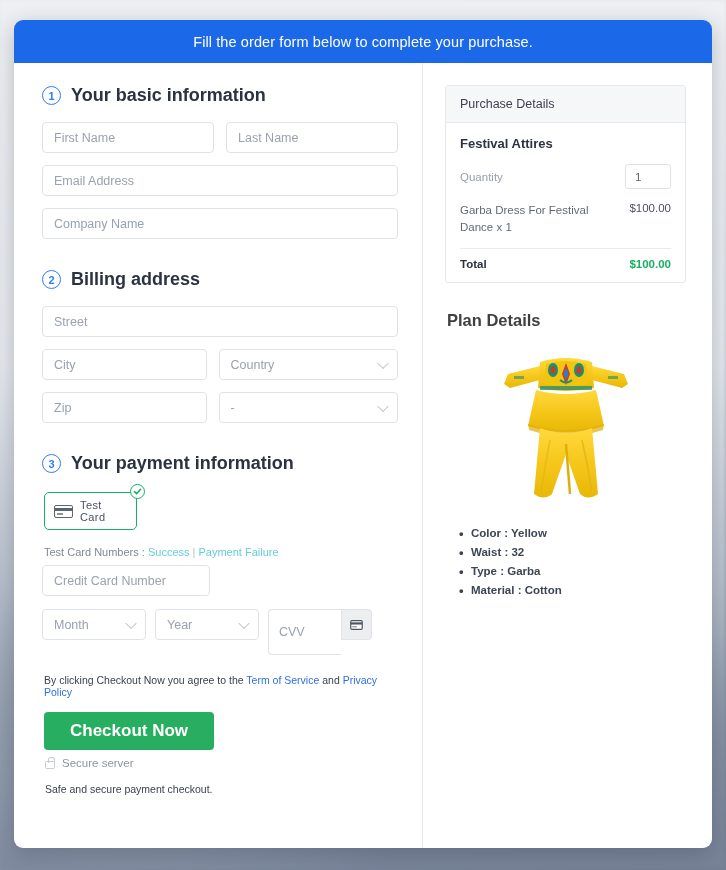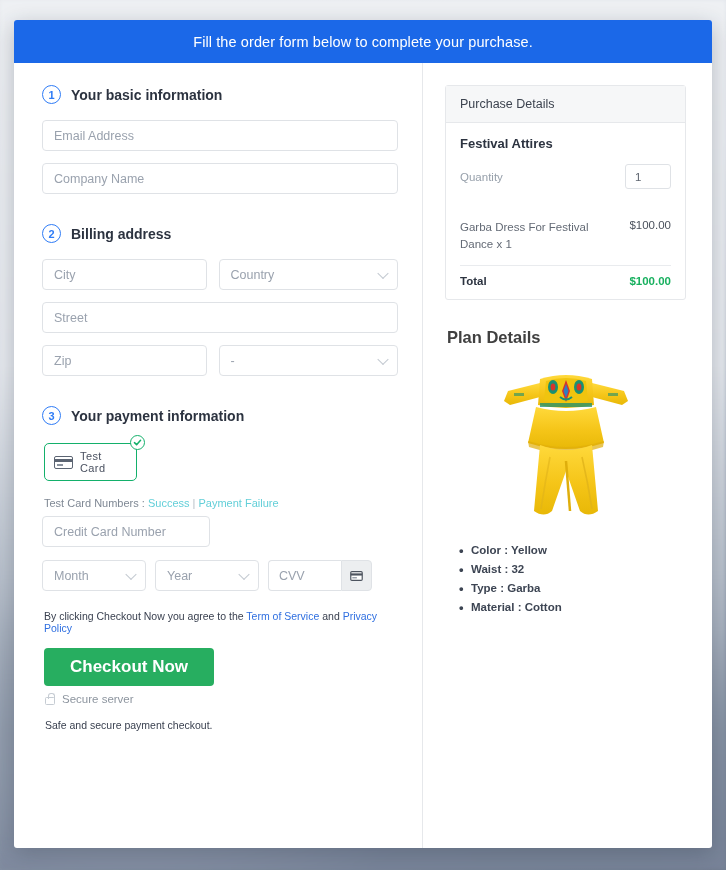--- a/index.html
+++ b/index.html
@@ -20,21 +20,21 @@
       radial-gradient(ellipse 300px 180px at 50% 70%, rgba(196,202,212,.55), rgba(196,202,212,0) 75%),
       linear-gradient(180deg, #eef0f3 0%, #e6e9ee 42%, #b9c1cc 66%, #8c97a8 84%, #78839a 100%);
     filter: blur(2px);
   }
 
   .card {
     position: absolute;
     left: 14px; top: 20px;
     width: 698px; height: 828px;
     background: #ffffff;
-    border-radius: 3px;
+    border-radius: 9px;
     box-shadow: 0 6px 22px rgba(40,50,70,.28);
     overflow: hidden;
     display: flex;
     flex-direction: column;
   }
 
   .banner {
     height: 43px;
     background: #1b68e8;
     color: #ffffff;
@@ -52,21 +52,21 @@
   .sec-head { display: flex; align-items: center; gap: 10px; margin: 0 0 16px 0; }
   .sec-head.second { margin-top: 30px; }
   .sec-head.third  { margin-top: 30px; }
   .step-circle {
     width: 19px; height: 19px; border-radius: 50%;
     border: 1.5px solid #2f7cf6; color: #2f7cf6;
     font-size: 11px; font-weight: 700;
     display: flex; align-items: center; justify-content: center;
     flex: 0 0 auto;
   }
-  .sec-title { font-size: 14px; color: #2c3340; font-weight: 600; }
+  .sec-title { font-size: 18px; color: #2c3340; font-weight: 600; }
 
   
   .row { display: flex; gap: 12px; margin-bottom: 12px; }
   .fld {
     height: 31px;
     border: 1px solid #dfe2e6;
     border-radius: 4px;
     background: #fff;
     display: flex; align-items: center;
     padding: 0 11px;
@@ -119,21 +119,21 @@
 
   .testnums { font-size: 11px; color: #7f8894; margin: 12px 0 7px 2px; }
   .testnums a { color: #63cfd8; text-decoration: none; }
   .testnums .bar { color: #b9c0c8; }
 
   .ccnum { width: 168px; }
   .expiry-row { display: flex; gap: 9px; margin-top: 13px; }
   .expiry-row .fld { flex: 0 0 104px; }
   .cvv-group { display: flex; flex: 0 0 104px; }
   .cvv-input {
-    flex: 1 1 auto; height: 31px;
+    flex: 1 1 auto; height: 46px;
     border: 1px solid #dfe2e6; border-right: none;
     border-radius: 4px 0 0 4px;
     display: flex; align-items: center; padding: 0 10px;
     font-size: 12.5px; color: #9aa2ae; background: #fff;
   }
   .cvv-btn {
     width: 31px; height: 31px;
     border: 1px solid #dfe2e6; border-radius: 0 4px 4px 0;
     background: #eceef0;
     display: flex; align-items: center; justify-content: center;
@@ -167,21 +167,21 @@
   .safe-txt { font-size: 10.5px; color: #3a4150; margin: 14px 0 4px 3px; }
 
   
   .purchase-box { border: 1px solid #e6e8eb; border-radius: 3px; }
   .purchase-head {
     background: #f6f7f8; border-bottom: 1px solid #e6e8eb;
     padding: 11px 14px; font-size: 12.5px; color: #3c434f;
   }
   .purchase-body { padding: 13px 14px 12px 14px; }
   .prod-title { font-size: 13px; font-weight: 700; color: #2c3340; margin-bottom: 13px; }
-  .qty-row { display: flex; align-items: center; justify-content: space-between; margin-bottom: 30px; }
+  .qty-row { display: flex; align-items: center; justify-content: space-between; margin-bottom: 13px; }
   .qty-label { font-size: 11.5px; color: #97a0ab; }
   .qty-input {
     width: 46px; height: 25px; border: 1px solid #dfe2e6; border-radius: 3px;
     display: flex; align-items: center; padding-left: 9px;
     font-size: 11.5px; color: #5d646f; background: #fff;
   }
   .line-row { display: flex; justify-content: space-between; gap: 8px; }
   .line-name { font-size: 11.5px; color: #636a75; line-height: 1.45; max-width: 140px; }
   .line-price { font-size: 11.5px; color: #4a515c; white-space: nowrap; }
   .divider { border-top: 1px solid #e9ebee; margin: 13px 0 9px 0; }
@@ -216,41 +216,45 @@
 
     <div class="col-left">
 
       
       <div class="sec-head">
         <div class="step-circle">1</div>
         <div class="sec-title">Your basic information</div>
       </div>
 
       <div class="row">
+        <div class="fld">First Name</div>
+        <div class="fld">Last Name</div>
+      </div>
+      <div class="row">
         <div class="fld full">Email Address</div>
       </div>
       <div class="row">
         <div class="fld full">Company Name</div>
       </div>
 
       
       <div class="sec-head second">
         <div class="step-circle">2</div>
         <div class="sec-title">Billing address</div>
       </div>
 
       <div class="row">
+        <div class="fld full">Street</div>
+      </div>
+      <div class="row">
         <div class="fld">City</div>
         <div class="fld sel">
           <span>Country</span>
           <span class="chev"></span>
         </div>
-      </div>
-      <div class="row">
-        <div class="fld full">Street</div>
       </div>
       <div class="row">
         <div class="fld">Zip</div>
         <div class="fld sel">
           <span>-</span>
           <span class="chev"></span>
         </div>
       </div>
 
       

